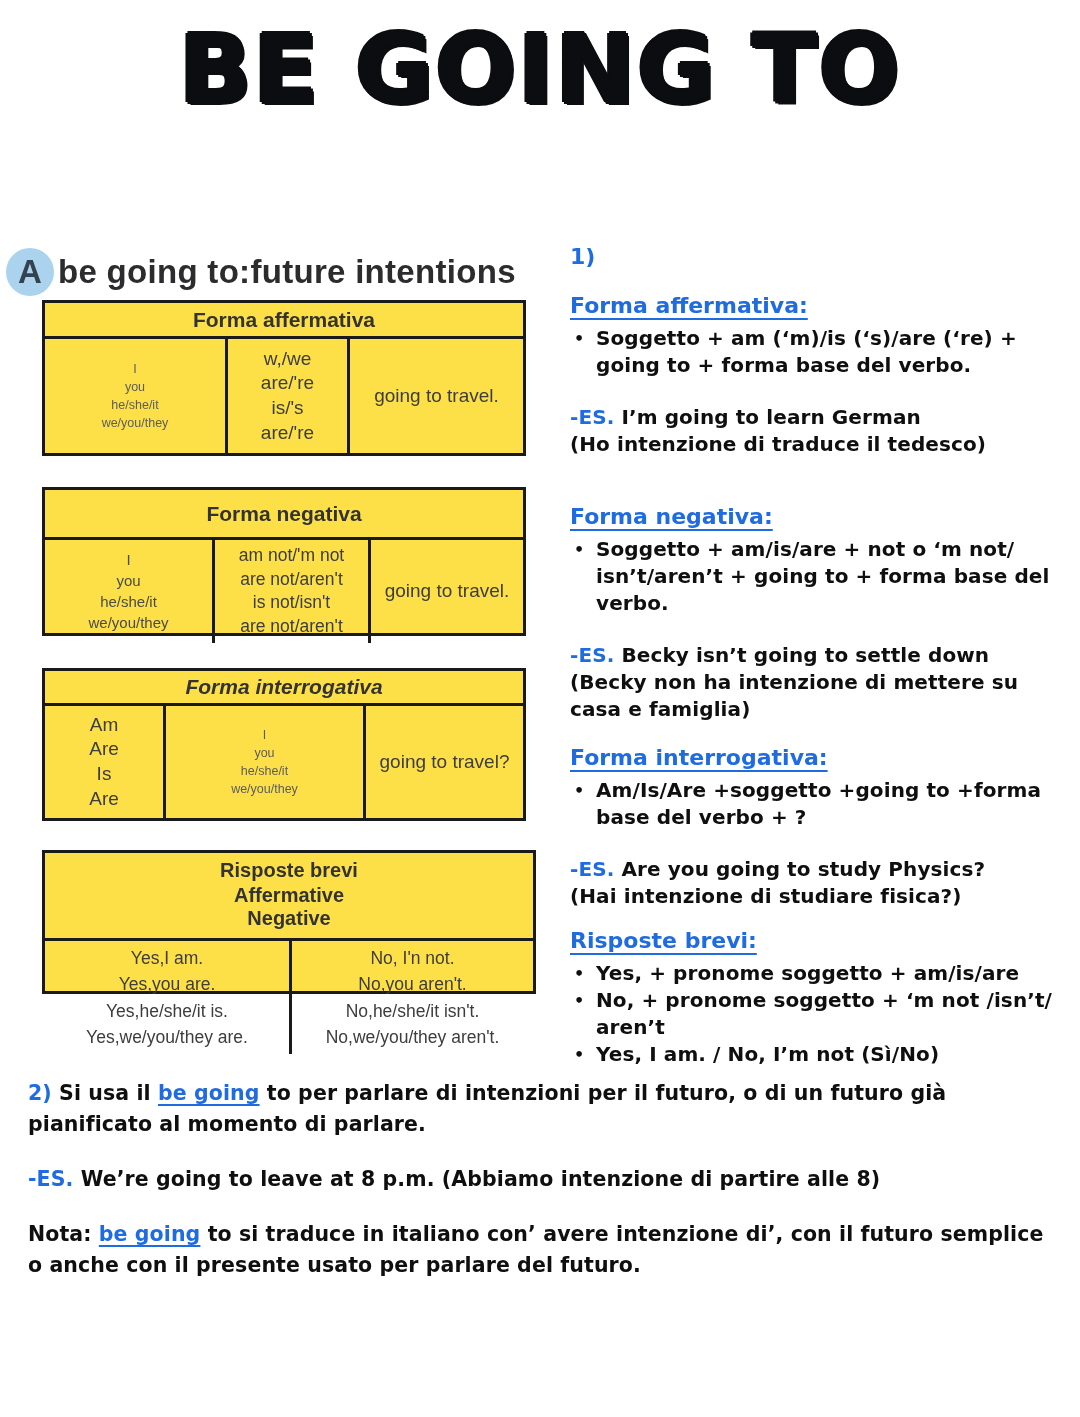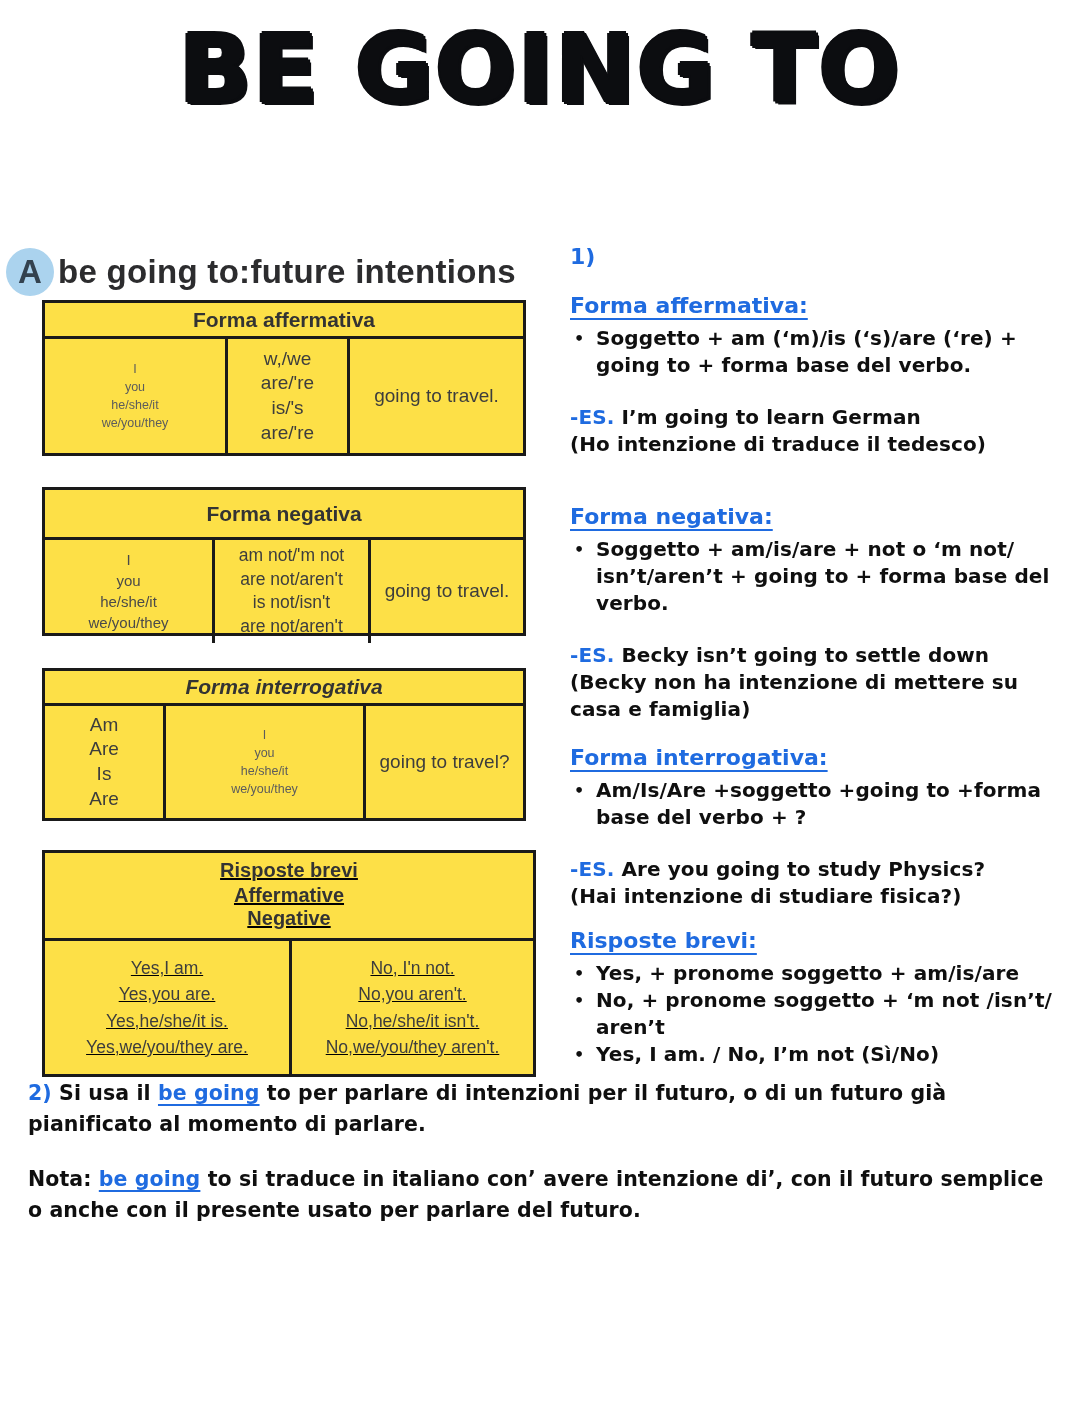--- a/index.html
+++ b/index.html
@@ -73,21 +73,21 @@
   .tbl-neg .c1 { flex: 0 0 167px; }
   .tbl-neg .c2 { flex: 0 0 156px; }
   .tbl-neg .c3 { flex: 1 1 auto; }
 
   .tbl-int  { top: 668px; height: 153px; }
   .tbl-int .tbl-head { height: 35px; font-style: italic; }
   .tbl-int .c1 { flex: 0 0 118px; }
   .tbl-int .c2 { flex: 0 0 200px; }
   .tbl-int .c3 { flex: 1 1 auto; }
 
-  .tbl-risp { top: 850px; width: 494px; height: 227px; text-decoration: underline; }
+  .tbl-risp { top: 850px; width: 494px; height: 144px; }
   .risp-head {
     border-bottom: 3px solid #1a1a1a; flex: 0 0 auto;
     padding: 6px 0 8px 0;
   }
   .risp-title { text-align: center; font-size: 20px; font-weight: 600; color: #333; }
   .risp-subrow { display: flex; margin-top: 2px; flex-direction: column; }
   .risp-subrow span { flex: 1 1 50%; text-align: center; font-size: 20px; font-weight: 600; color: #333; }
   .tbl-risp .cell { flex: 1 1 50%; }
   .tbl-risp .verb-md { line-height: 1.5; }
 
@@ -270,16 +270,19 @@
   <div class="bullet hand">
     <span class="dot">•</span>
     <span class="btxt">Yes, I am. / No, I’m not (Sì/No)</span>
   </div>
 </div>
 
 <div class="footer">
   <div class="hand">
     <span class="num">2)</span><span> Si usa il </span><span class="blue-link">be going</span><span> to per parlare di intenzioni per il futuro, o di un futuro già pianificato al momento di parlare.</span>
   </div>
+  <div class="example hand">
+    <span class="es">-ES.</span><span> We’re going to leave at 8 p.m.  (Abbiamo intenzione di partire alle 8)</span>
+  </div>
   <div class="nota hand">
     <span>Nota: </span><span class="blue-link">be going</span><span> to si traduce in italiano con’ avere intenzione di’, con il futuro semplice o anche con il presente usato per parlare del futuro.</span>
   </div>
 </div>
 
 </body></html>

